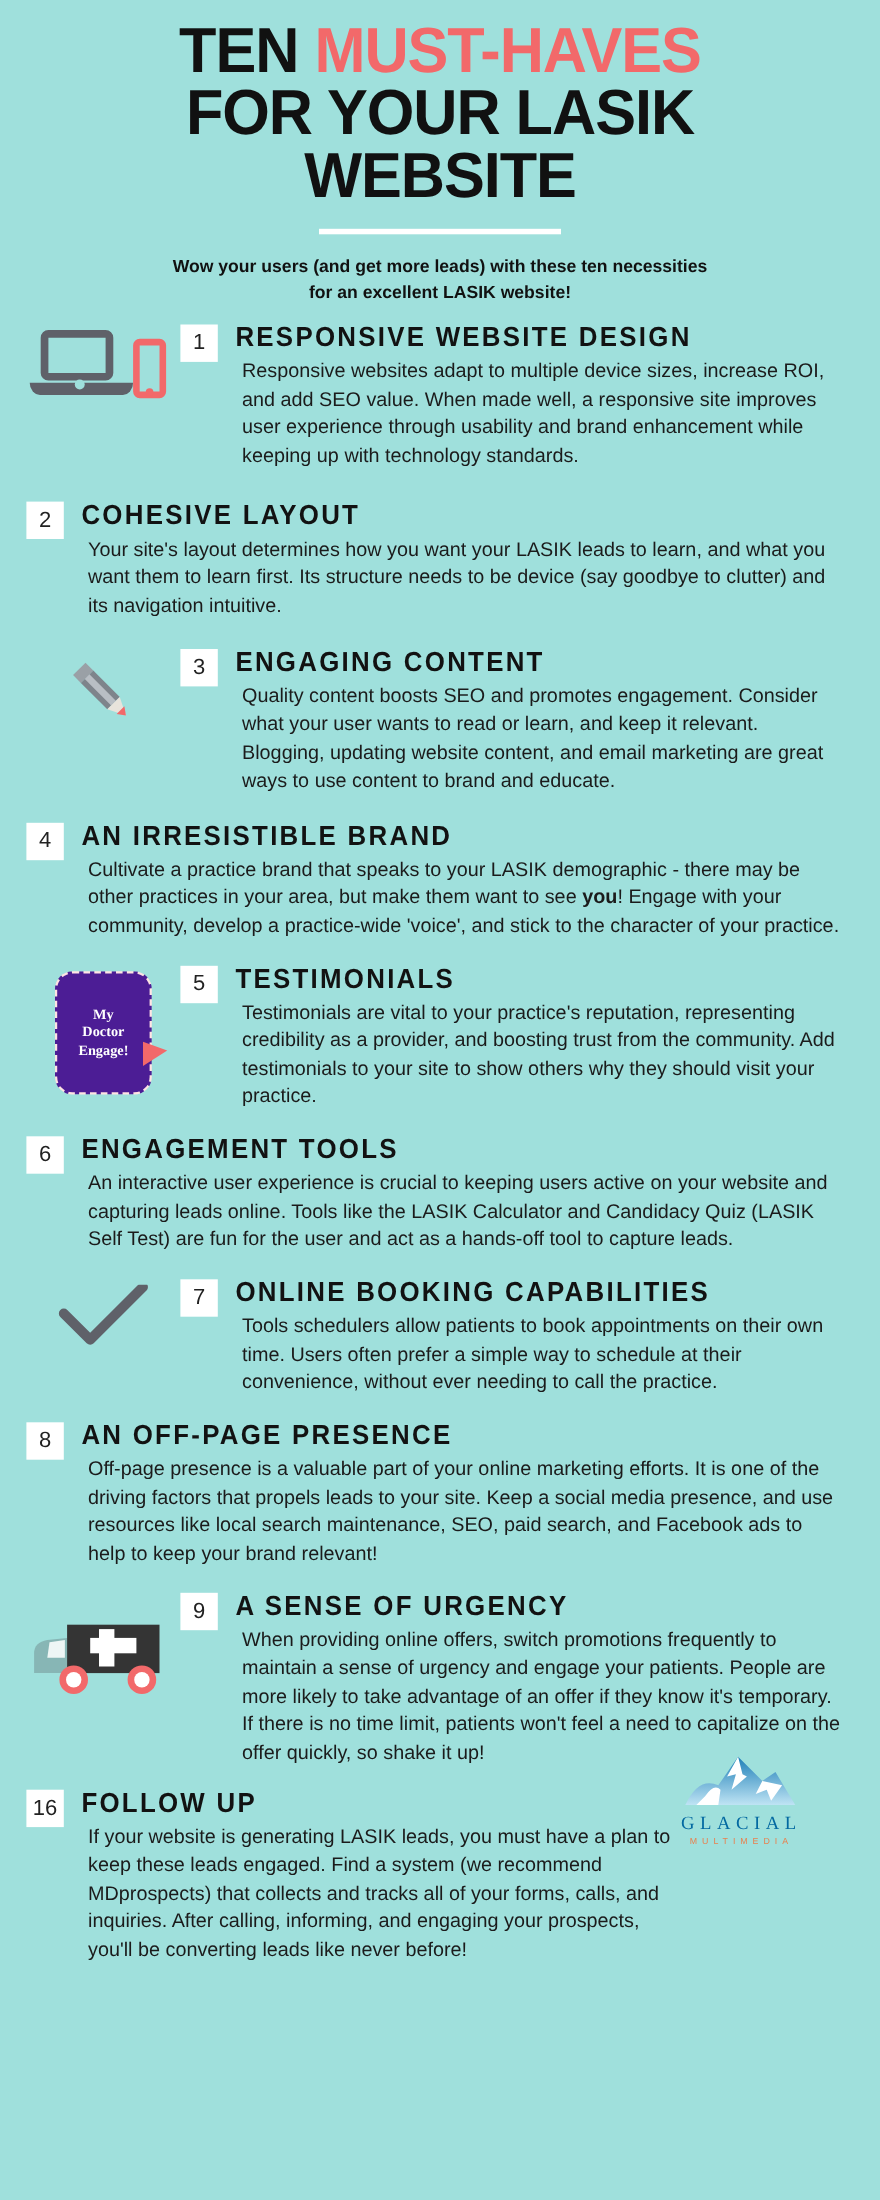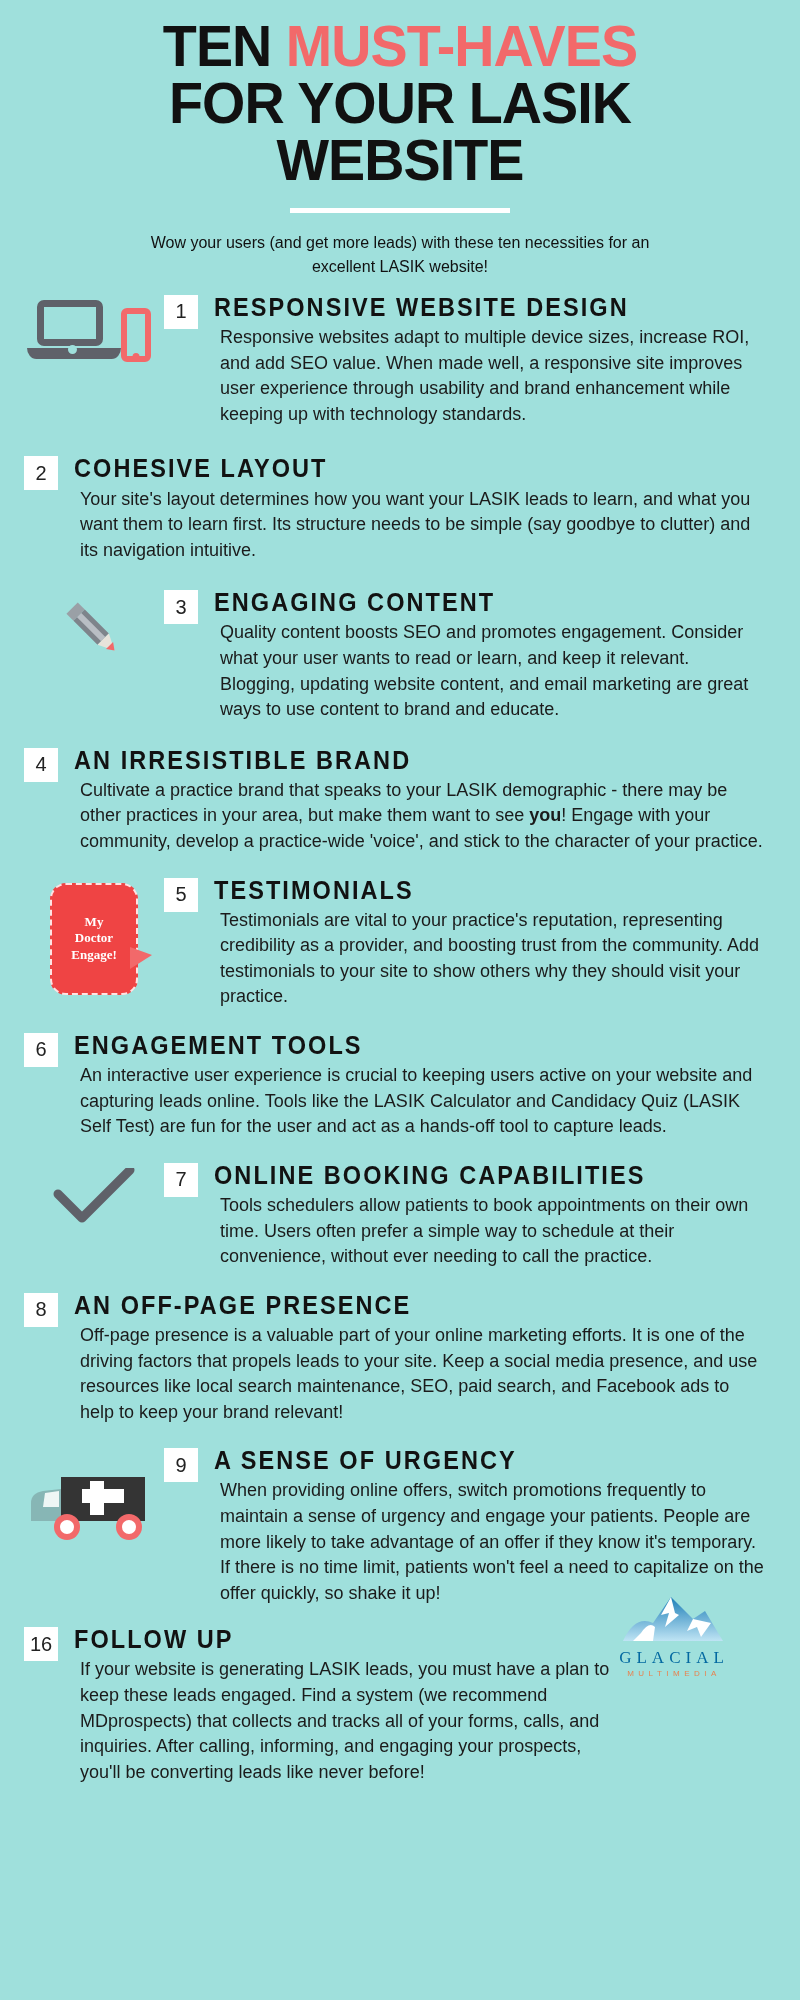--- a/index.html
+++ b/index.html
@@ -39,21 +39,21 @@
 
   .rule {
     width: 220px;
     height: 5px;
     background: #ffffff;
     margin: 20px auto 18px auto;
   }
 
   .subtitle {
     font-family: "Liberation Sans", sans-serif;
-    font-weight: 400;
+    font-weight: 700;
     font-size: 16px;
     line-height: 1.45;
     color: #111111;
     max-width: 500px;
     margin: 0 auto;
   }
 
   
   .items { position: relative; margin-top: 16px; }
 
@@ -147,21 +147,21 @@
     position: absolute; left: 50%; bottom: -4px;
     transform: translateX(-50%);
     width: 7px; height: 7px; border-radius: 50%;
     background: #f2696a;
   }
 
   .pencil { width: 70px; height: 70px; }
 
   .bubble {
     width: 88px; height: 112px;
-    background: #ef4444;
+    background: #4c1d95;
     border: 2px dashed #ffe3e3;
     border-radius: 16px;
     position: relative;
     display: flex; align-items: center; justify-content: center;
   }
   .bubble .txt {
     font-family: "Liberation Serif", serif;
     font-weight: 700;
     font-size: 13px;
     color: #ffffff;
@@ -239,21 +239,21 @@
       <div class="body">
         <div class="heading">RESPONSIVE WEBSITE DESIGN</div>
         <div class="desc">Responsive websites adapt to multiple device sizes, increase ROI, and add SEO value. When made well, a responsive site improves user experience through usability and brand enhancement while keeping up with technology standards.</div>
       </div>
     </div>
 
     <div class="item" style="margin-top:28px;">
       <div class="numbox">2</div>
       <div class="body">
         <div class="heading">COHESIVE LAYOUT</div>
-        <div class="desc">Your site's layout determines how you want your LASIK leads to learn, and what you want them to learn first. Its structure needs to be simple (say goodbye to clutter) and its navigation intuitive.</div>
+        <div class="desc">Your site's layout determines how you want your LASIK leads to learn, and what you want them to learn first. Its structure needs to be device (say goodbye to clutter) and its navigation intuitive.</div>
       </div>
     </div>
 
     <div class="item" style="margin-top:26px;">
       <div class="art">
         <svg class="pencil" viewBox="0 0 70 70">
           <g transform="rotate(-45 35 35)">
             <rect x="27" y="4" width="16" height="10" fill="#9aa0a6"></rect>
             <rect x="27" y="14" width="16" height="34" fill="#7e848b"></rect>
             <rect x="32" y="14" width="6" height="34" fill="#b9bec4"></rect>

